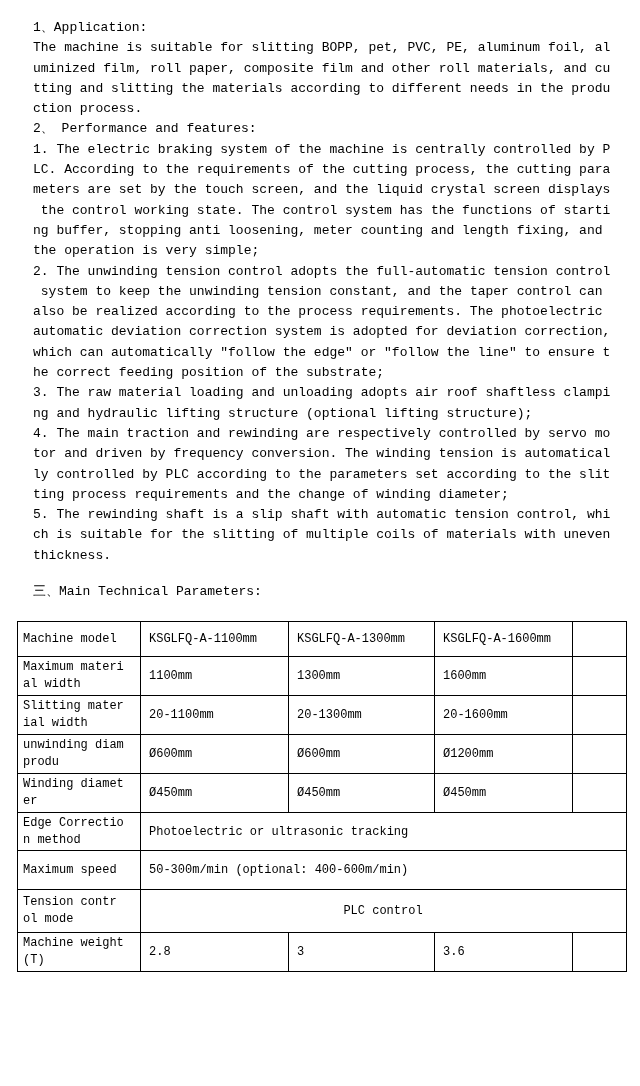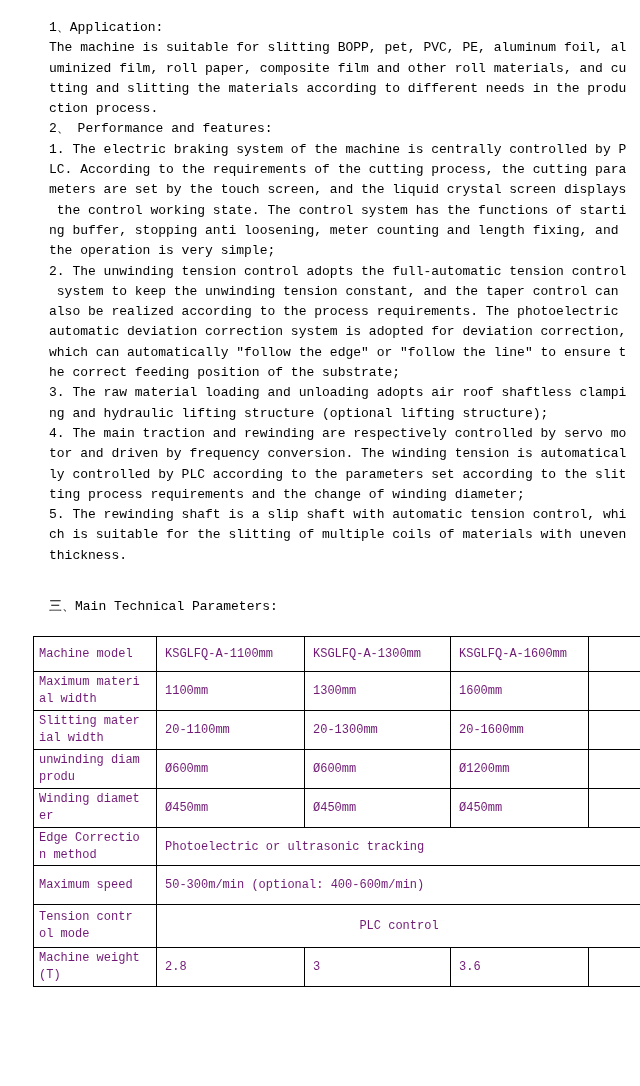--- a/index.html
+++ b/index.html
@@ -11,39 +11,38 @@
     overflow: hidden;
   }
   .doc {
     width: 640px;
     height: 1086px;
     background: #ffffff;
     color: #000000;
     font-family: "Liberation Mono", "DejaVu Sans Mono", monospace;
     box-sizing: border-box;
     padding-top: 18px;
-    padding-left: 16px;
   }
   .text {
     white-space: pre-wrap;
     font-size: 13px;
     line-height: 20.3px;
     margin: 0 6px 0 33px;
     word-break: break-all;
   }
   .params-heading {
-    margin-top: 31px;
+    margin-top: 16px;
   }
   table.params {
     border-collapse: collapse;
     table-layout: fixed;
     width: 609px;
     margin: 19px 0 0 17px;
     font-size: 12px;
-    color: #701a75;
+    color: #000000;
   }
   table.params td {
     border: 1px solid #000000;
     vertical-align: middle;
     overflow: hidden;
   }
   td.label {
     padding: 1px 1px 1px 5px;
     white-space: pre-wrap;
     line-height: 17px;

